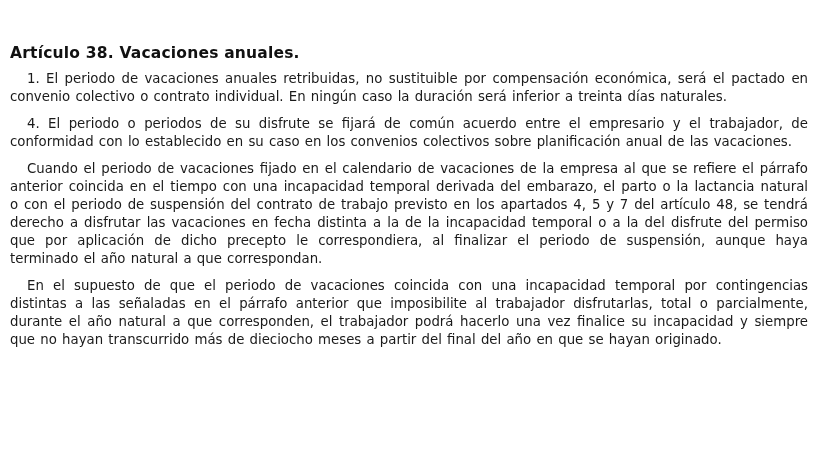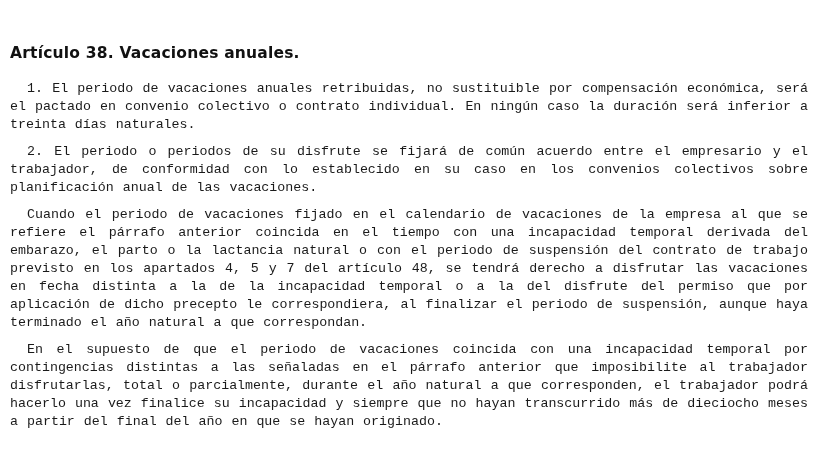--- a/index.html
+++ b/index.html
@@ -14,42 +14,41 @@
     height: 461px;
     background: #ffffff;
     padding: 44px 12px 0 10px;
     font-family: "DejaVu Sans", "Liberation Sans", sans-serif;
     color: #1a1a1a;
   }
   .article-heading {
     font-size: 15.5px;
     font-weight: bold;
     letter-spacing: 0.2px;
-    margin: 0 0 18px 0;
+    margin: 0 0 8px 0;
     color: #111111;
   }
   .para {
     font-size: 13.3px;
     line-height: 18px;
     text-align: justify;
     text-indent: 17px;
     margin: 0 0 9px 0;
     word-spacing: 1px;
     color: #1a1a1a;
-    font-family: Liberation Mono, monospace;
   }
 </style>
 </head>
 <body>
 
 <div class="page">
   <h1 class="article-heading">Artículo 38. Vacaciones anuales.</h1>
 
   <p class="para">1. El periodo de vacaciones anuales retribuidas, no sustituible por compensación económica, será el pactado en convenio colectivo o contrato individual. En ningún caso la duración será inferior a treinta días naturales.</p>
 
-  <p class="para">2. El periodo o periodos de su disfrute se fijará de común acuerdo entre el empresario y el trabajador, de conformidad con lo establecido en su caso en los convenios colectivos sobre planificación anual de las vacaciones.</p>
+  <p class="para">4. El periodo o periodos de su disfrute se fijará de común acuerdo entre el empresario y el trabajador, de conformidad con lo establecido en su caso en los convenios colectivos sobre planificación anual de las vacaciones.</p>
 
 
 
   <p class="para">Cuando el periodo de vacaciones fijado en el calendario de vacaciones de la empresa al que se refiere el párrafo anterior coincida en el tiempo con una incapacidad temporal derivada del embarazo, el parto o la lactancia natural o con el periodo de suspensión del contrato de trabajo previsto en los apartados 4, 5 y 7 del artículo 48, se tendrá derecho a disfrutar las vacaciones en fecha distinta a la de la incapacidad temporal o a la del disfrute del permiso que por aplicación de dicho precepto le correspondiera, al finalizar el periodo de suspensión, aunque haya terminado el año natural a que correspondan.</p>
 
   <p class="para">En el supuesto de que el periodo de vacaciones coincida con una incapacidad temporal por contingencias distintas a las señaladas en el párrafo anterior que imposibilite al trabajador disfrutarlas, total o parcialmente, durante el año natural a que corresponden, el trabajador podrá hacerlo una vez finalice su incapacidad y siempre que no hayan transcurrido más de dieciocho meses a partir del final del año en que se hayan originado.</p>
 </div>
 
 </body></html>

